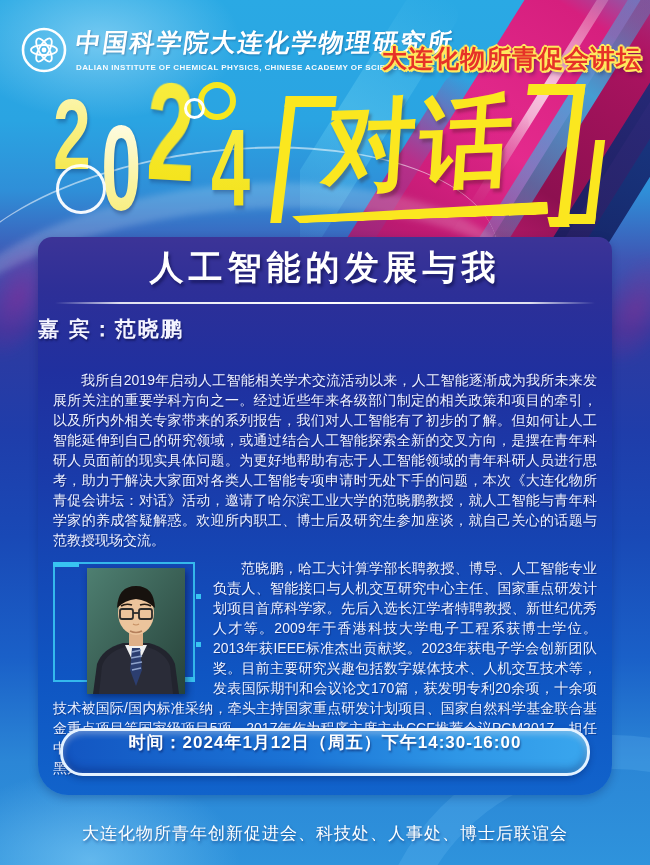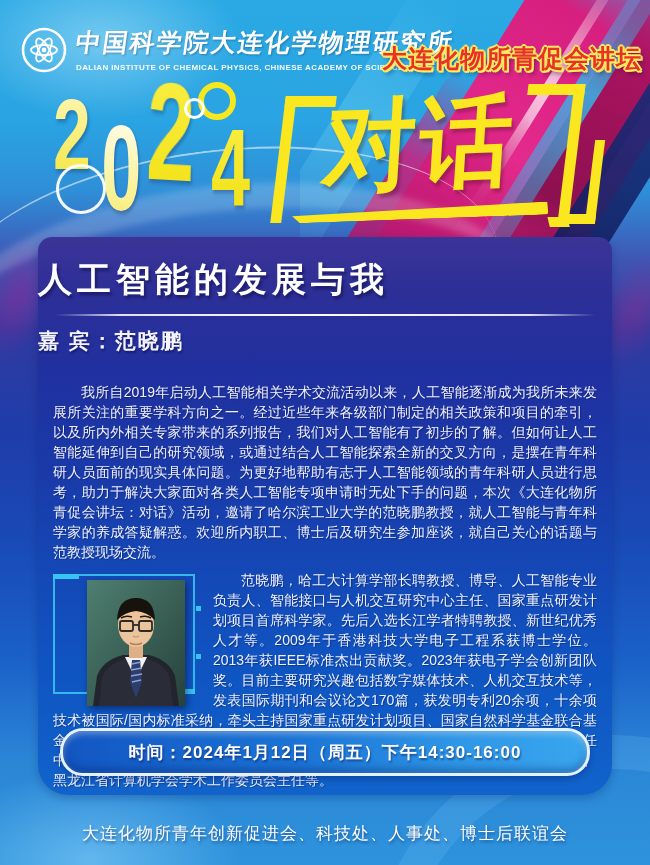--- a/index.html
+++ b/index.html
@@ -73,21 +73,21 @@
   .bk-right2{left:568px;top:140px;width:22px;height:74px;border-right:10px solid #fbe71f;border-bottom:10px solid #fbe71f;
       transform:skewX(-7deg);}
   .brush-underline{position:absolute;left:292px;top:206px;width:256px;height:13px;background:#fbe71f;
       transform:rotate(-2deg);border-radius:8px 3px 3px 10px;
       clip-path:polygon(0 45%,100% 0,100% 100%,3% 100%);}
   
   .panel{position:absolute;left:38px;top:237px;width:574px;height:558px;
       border-radius:14px 14px 30px 30px;
       background:linear-gradient(180deg,#3c3497 0%,#2e2f97 9%,#20309f 24%,#1a3aa9 42%,#1448b6 60%,#0f55c2 78%,#1163cb 100%);
       box-shadow:0 3px 8px rgba(0,20,80,.25);}
-  .main-title{margin:0;padding-top:20px;font-size:34px;font-weight:bold;color:#fff;
+  .main-title{margin:0;padding-top:8px;text-align:center;font-size:34px;font-weight:bold;color:#fff;
       letter-spacing:5px;text-shadow:2px 3px 3px rgba(10,10,60,.5);}
   .divider{margin:11px auto 0;width:540px;height:2px;
       background:linear-gradient(90deg,rgba(255,255,255,0),rgba(255,255,255,.85) 12%,#ffffff 50%,rgba(255,255,255,.85) 88%,rgba(255,255,255,0));}
   .guest-line{margin-top:11px;font-size:21px;font-weight:bold;color:#f4f4ff;letter-spacing:2px;
       text-shadow:1px 2px 2px rgba(10,10,60,.5);}
   .body-text{margin:27px 15px 0;font-size:14px;line-height:20px;color:#eef2ff;
       text-align:justify;text-indent:2em;text-shadow:1px 1px 1px rgba(10,10,60,.4);}
   .bio-text{margin-top:8px;}
   
   .photo-block{float:left;width:142px;height:132px;margin:4px 18px 0 0;position:relative;shape-outside:inset(0);}
@@ -96,21 +96,21 @@
   .photo-frame::after{content:"";position:absolute;right:-2px;bottom:-2px;width:26px;height:5px;background:#38c4f2;}
   .frame-dot{position:absolute;width:5px;height:5px;background:#38c4f2;}
   .fd1{right:-8px;top:30px;}
   .fd2{right:-8px;top:78px;}
   .portrait{position:absolute;left:34px;top:6px;width:98px;height:126px;box-shadow:2px 3px 7px rgba(0,0,40,.45);}
   
   .schedule-pill{position:absolute;left:22px;right:22px;bottom:19px;height:42px;border-radius:23px;
       border:3px solid #e4f2ff;
       background:linear-gradient(90deg,#1356c2,#1b74d6 45%,#2e96e6 75%,#39a6ee);
       box-shadow:inset 0 3px 6px rgba(255,255,255,.35), inset 0 -4px 8px rgba(0,20,90,.35), 0 3px 6px rgba(0,20,80,.3);
-      display:flex;align-items:center;justify-content:center;gap:26px;
+      display:flex;align-items:flex-start;justify-content:center;gap:26px;
       color:#fff;font-size:17px;font-weight:bold;letter-spacing:1px;white-space:nowrap;
       text-shadow:1px 2px 2px rgba(10,20,80,.5);}
   
   .organizers{position:absolute;left:0;right:0;top:822px;text-align:center;font-size:17px;font-weight:normal;
       color:#fff;letter-spacing:1px;text-shadow:1px 2px 3px rgba(10,40,110,.55);}
 </style>
 </head>
 <body>
 
 <div class="paint-zone">

